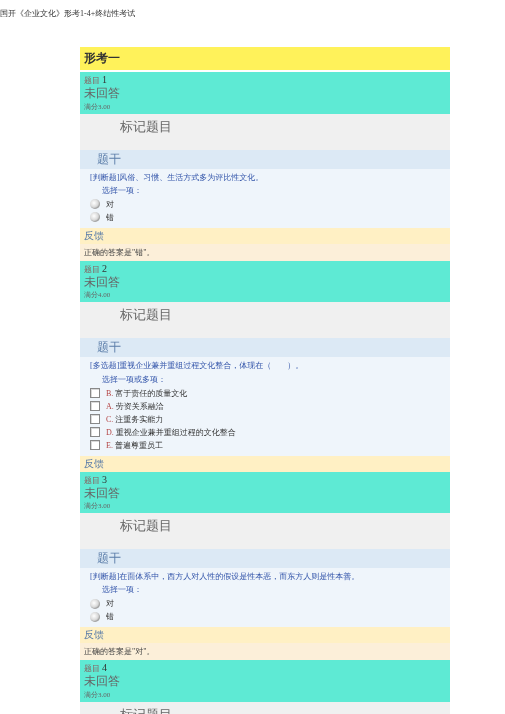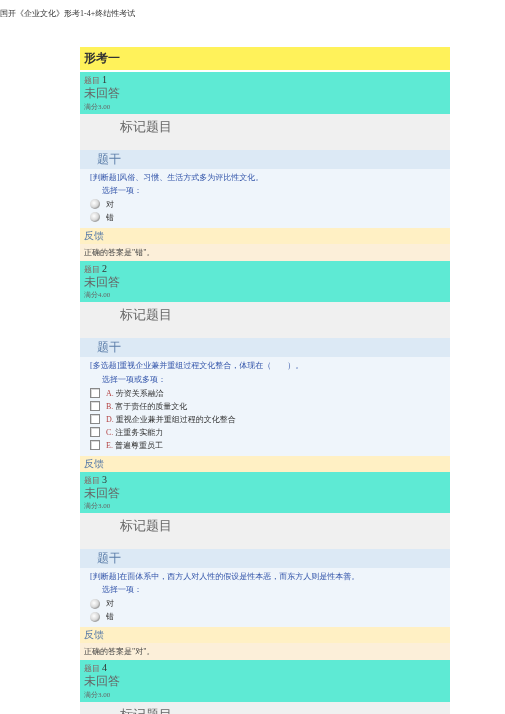--- a/index.html
+++ b/index.html
@@ -163,33 +163,33 @@
   </div>
   <div class="spacer">
     <span class="flag">标记题目</span>
   </div>
   <div class="stem-bar">题干</div>
   <div class="qbody">
     <div class="qtext">[多选题]重视企业兼并重组过程文化整合，体现在（　　）。</div>
     <div class="hint">选择一项或多项：</div>
     <div class="opt">
       <span class="ctrl check-ctrl"></span>
+      <span class="lbl"><span class="letter">B.</span><span>富于责任的质量文化</span></span>
+    </div>
+    <div class="opt">
+      <span class="ctrl check-ctrl"></span>
       <span class="lbl"><span class="letter">A.</span><span>劳资关系融洽</span></span>
     </div>
     <div class="opt">
       <span class="ctrl check-ctrl"></span>
-      <span class="lbl"><span class="letter">B.</span><span>富于责任的质量文化</span></span>
+      <span class="lbl"><span class="letter">C.</span><span>注重务实能力</span></span>
     </div>
     <div class="opt">
       <span class="ctrl check-ctrl"></span>
       <span class="lbl"><span class="letter">D.</span><span>重视企业兼并重组过程的文化整合</span></span>
-    </div>
-    <div class="opt">
-      <span class="ctrl check-ctrl"></span>
-      <span class="lbl"><span class="letter">C.</span><span>注重务实能力</span></span>
     </div>
     <div class="opt">
       <span class="ctrl check-ctrl"></span>
       <span class="lbl"><span class="letter">E.</span><span>普遍尊重员工</span></span>
     </div>
   </div>
   <div class="feedback-bar">反馈</div>
 
   <div class="qheader">
     <span class="qno">题目</span>

